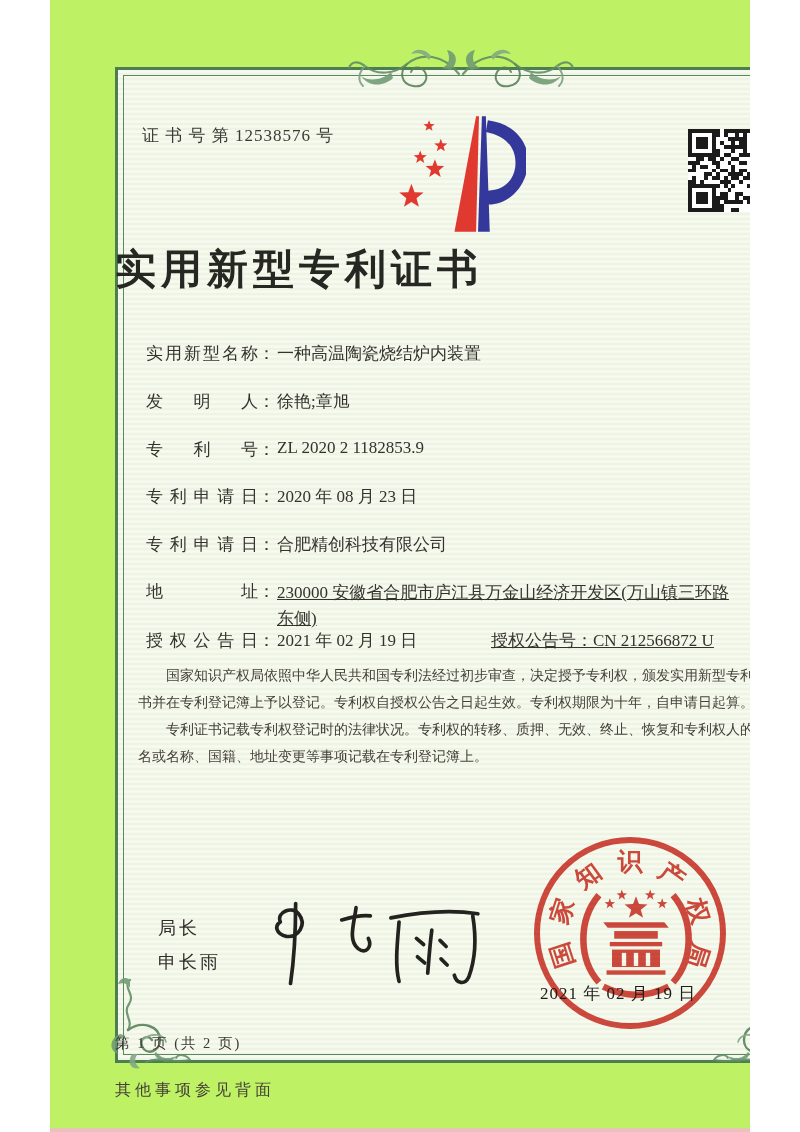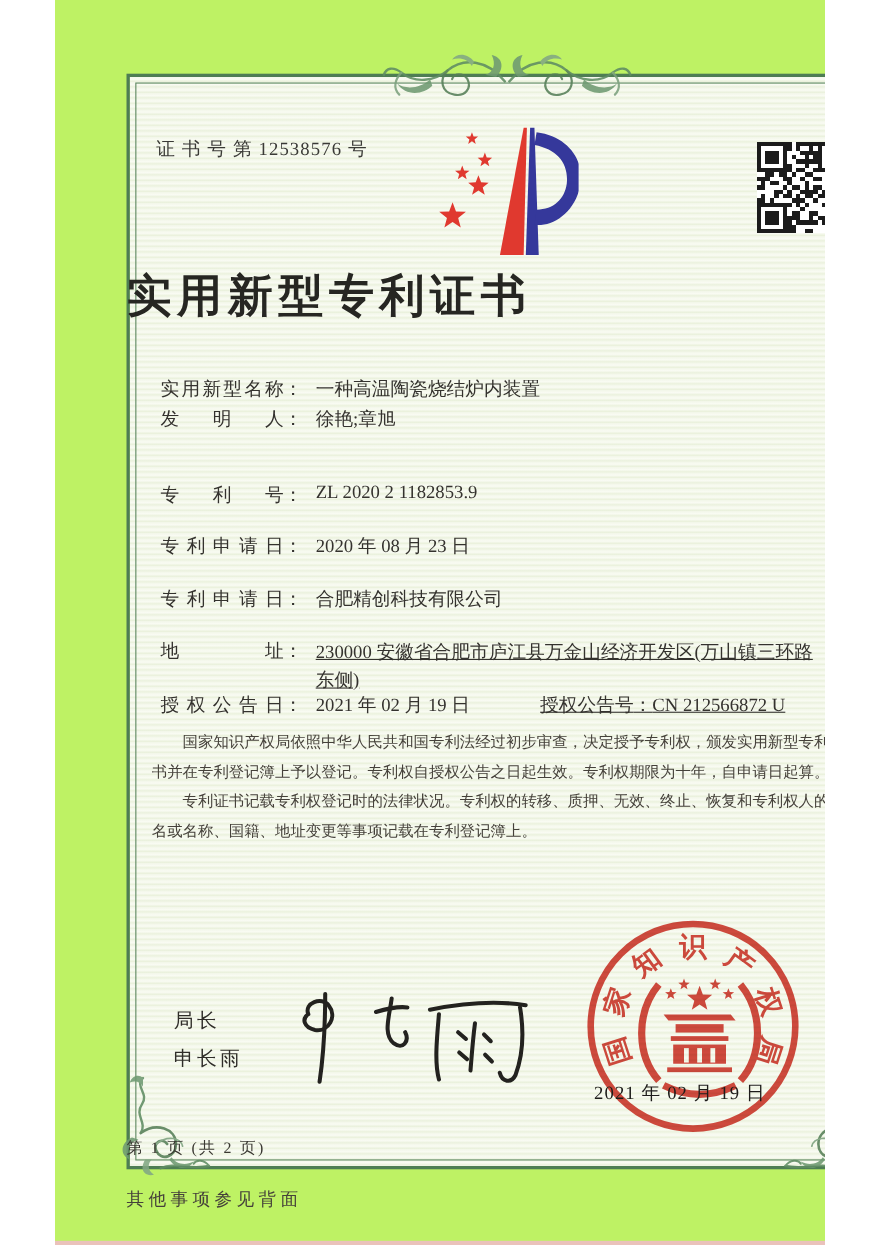--- a/index.html
+++ b/index.html
@@ -34,21 +34,21 @@
   .title {
     position:absolute; left:65px; top:242px; width:675px; text-align:left;
     font-size:41px; font-weight:bold; color:#262622; letter-spacing:5px;
   }
   .field-row { position:absolute; left:96px; font-size:17px; color:#34322e; }
   .field-label {
     display:inline-block; width:112px; text-align:justify; text-align-last:justify;
     vertical-align:top;
   }
   .field-colon { display:inline-block; vertical-align:top; }
-  .field-value { display:inline-block; vertical-align:top; margin-left:12px; }
+  .field-value { display:inline-block; vertical-align:top; margin-left:2px; }
   .field-value.wrap { width:462px; line-height:26px;text-decoration:underline; }
   .grant-pair2 { position:absolute; left:345px; top:0; white-space:nowrap;text-decoration:underline; }
   .grant-row { position:relative; width:640px; }
   .body-text {
     position:absolute; left:88px; top:662px; width:632px;
     font-size:14px; line-height:27px; color:#45413a;
   }
   .body-text p { text-indent:2em; }
   .director-title { position:absolute; left:108px; top:916px; font-size:18px; letter-spacing:3px; color:#2f2d29; }
   .director-name  { position:absolute; left:108px; top:950px; font-size:18px; letter-spacing:3px; color:#2f2d29; }
@@ -285,21 +285,21 @@
         <rect x="1" y="15" width="5" height="5" fill="#ffffff"></rect>
         <rect x="2" y="16" width="3" height="3" fill="#1b1b1b"></rect>
       </g>
   </svg>
 
   <div class="title">实用新型专利证书</div>
 
   <div class="field-row" style="top:342px">
     <span class="field-label">实用新型名称</span><span class="field-colon">：</span><span class="field-value">一种高温陶瓷烧结炉内装置</span>
   </div>
-  <div class="field-row" style="top:369px">
+  <div class="field-row" style="top:390px">
     <span class="field-label">发明人</span><span class="field-colon">：</span><span class="field-value">徐艳;章旭</span>
   </div>
   <div class="field-row" style="top:438px">
     <span class="field-label">专利号</span><span class="field-colon">：</span><span class="field-value">ZL 2020 2 1182853.9</span>
   </div>
   <div class="field-row" style="top:485px">
     <span class="field-label">专利申请日</span><span class="field-colon">：</span><span class="field-value">2020 年 08 月 23 日</span>
   </div>
   <div class="field-row" style="top:533px">
     <span class="field-label">专利申请日</span><span class="field-colon">：</span><span class="field-value">合肥精创科技有限公司</span>

